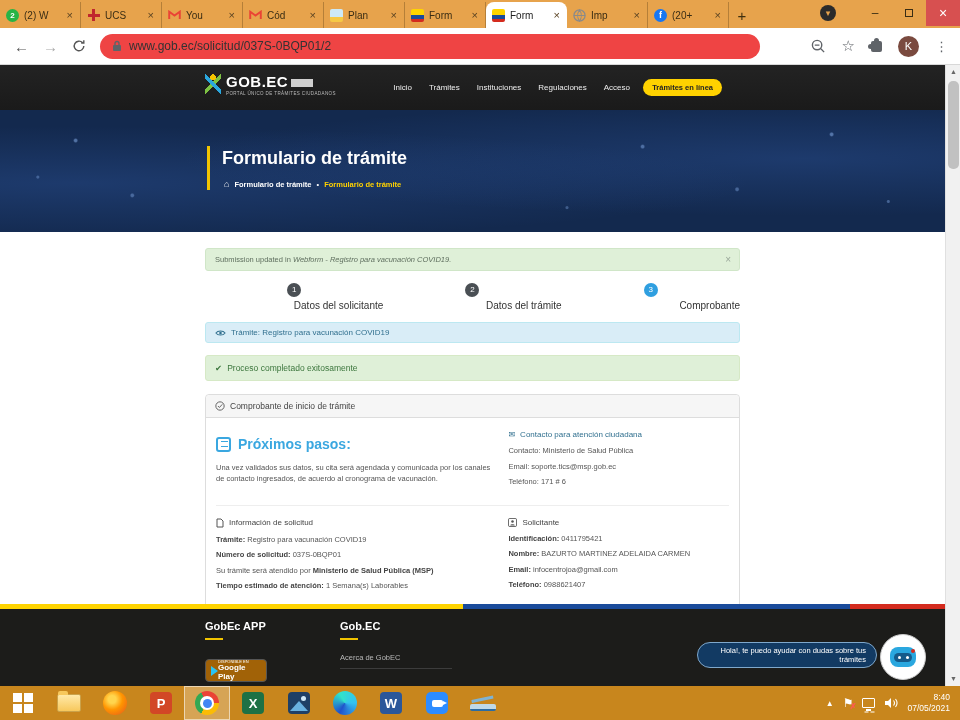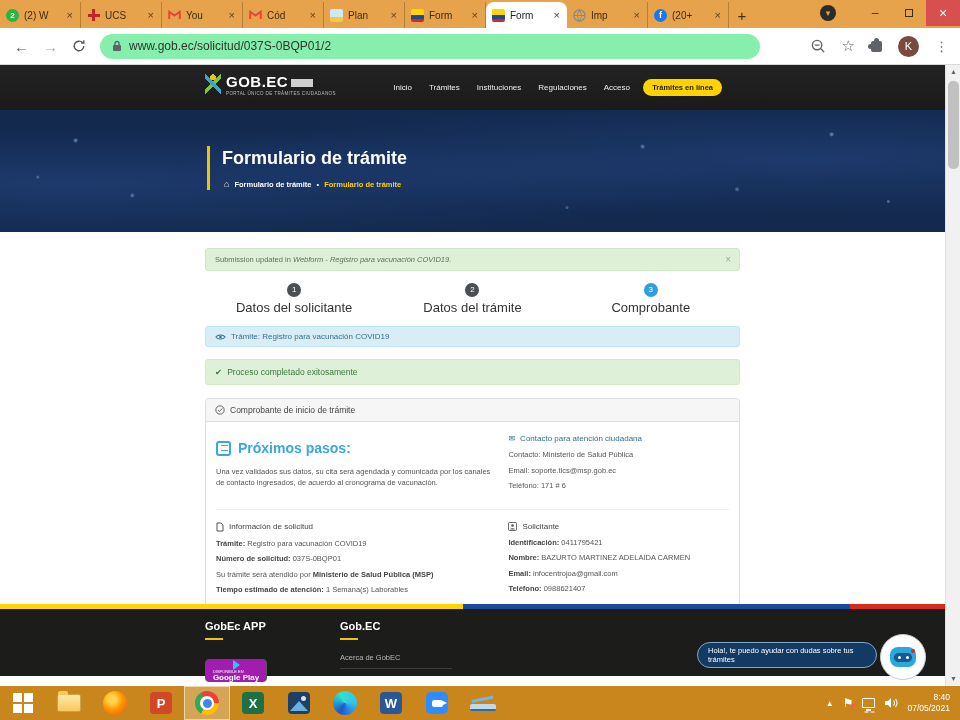--- a/index.html
+++ b/index.html
@@ -23,21 +23,21 @@
   .wincluster { position:absolute; right:0; top:0; height:26px; display:flex; align-items:center; }
   .theme-circle { width:16px; height:16px; border-radius:50%; background:#2b2b2b; color:#e7a34c; font-size:9px; display:flex; align-items:center; justify-content:center; margin-right:22px; }
   .winbtn { width:34px; height:26px; display:flex; align-items:center; justify-content:center; font-size:12px; color:#3a2d14; }
   .winbtn .maxbox { width:8px; height:8px; border:1px solid #3a2d14; }
   .winbtn.close { background:#d75050; color:#fff; font-size:14px; }
 
   
   .toolbar { position:absolute; left:0; top:28px; width:960px; height:37px; background:#fff; border-bottom:1px solid #d8d8d8; display:flex; align-items:center; }
   .navbtn { font-size:15px; color:#555; margin-left:14px; }
   .navbtn.fwd { color:#aaa; }
-  .urlbar { display:flex; align-items:center; gap:7px; margin-left:14px; width:660px; height:25px; border-radius:13px; background:#86efac; padding:0 12px; }
+  .urlbar { display:flex; align-items:center; gap:7px; margin-left:14px; width:660px; height:25px; border-radius:13px; background:#ef4444; padding:0 12px; }
   .urltext { font-size:12px; color:#333; }
   .tb-icons { display:flex; align-items:center; gap:16px; margin-left:auto; margin-right:12px; }
   .star { font-size:15px; color:#5f6368; }
   .puzzle { position:relative; width:11px; height:11px; background:#5f6368; border-radius:2px; }
   .puzzle::before, .puzzle::after { content:""; position:absolute; width:5px; height:5px; border-radius:50%; background:#5f6368; }
   .puzzle::before { top:-3px; left:3px; } .puzzle::after { left:-3px; top:3px; }
   .avatar { width:21px; height:21px; border-radius:50%; background:#7a4a3f; color:#fff; font-size:11px; display:flex; align-items:center; justify-content:center; }
   .dots { font-size:13px; color:#5f6368; }
 
   
@@ -78,21 +78,21 @@
   .content { position:absolute; left:205px; top:167px; width:535px; }
 
   .alert-sub { position:relative; margin-top:16px; background:#dff0d8; border:1px solid #d0e6c8; border-radius:3px; padding:6px 9px; font-size:7.5px; color:#5f6f5f; }
   .alert-sub .it { font-style:italic; }
   .alert-close { position:absolute; right:8px; top:5px; color:#9aa89a; font-size:10px; }
 
   .steps { display:flex; margin-top:12px; }
   .step { flex:1; text-align:center; }
   .step-circle { width:14px; height:14px; border-radius:50%; background:#4a4f54; color:#fff; font-size:8px; line-height:14px; margin:0 auto; }
   .step.active .step-circle { background:#2f9fe0; }
-  .step-label { font-size:13px; color:#333; margin-top:3px; }
+  .step-label { font-size:10px; color:#333; margin-top:3px;text-align:right; }
 
   .bar-info { margin-top:11px; background:#d9edf7; border:1px solid #bce8f1; border-radius:3px; padding:5px 9px; font-size:8px; color:#31708f; display:flex; align-items:center; gap:5px; }
   .bar-success { margin-top:12px; background:#dff0d8; border:1px solid #d6e9c6; border-radius:3px; padding:7px 9px; font-size:8.5px; color:#3c763d; display:flex; align-items:center; gap:5px; }
 
   .card { margin-top:13px; border:1px solid #ddd; border-radius:4px; background:#fff; }
   .card-header { background:#f6f6f6; border-bottom:1px solid #ddd; border-radius:4px 4px 0 0; padding:6px 9px; font-size:8.5px; color:#444; display:flex; align-items:center; gap:5px; }
   .card-body { position:relative; padding:12px 10px 14px; }
   .cols { display:flex; }
   .col-l { width:57%; padding-right:12px; }
   .col-r { width:43%; }
@@ -103,34 +103,34 @@
   .sect-title { display:flex; align-items:center; gap:5px; font-size:8px; color:#31708f; margin-bottom:7px; }
   .sect-title.dark { color:#444; }
   .kv { font-size:7.5px; color:#555; margin-bottom:6.5px; }
   .kv .lbl { font-weight:bold; color:#444; }
   .divider { border-top:1px solid #eee; margin:12px 0; }
 
   .dl-row { display:flex; justify-content:flex-end; margin-top:7px; }
   .dl-btn { display:flex; align-items:center; gap:5px; background:#53b7dc; border:1px solid #46a8cf; color:#fff; font-size:9.5px; padding:5px 11px; border-radius:4px; }
 
   
-  .sitefooter { position:absolute; left:0; top:539px; width:945px; height:72px; background:#1c1c1a;padding-left:44px; }
+  .sitefooter { position:absolute; left:0; top:539px; width:945px; height:82px; background:#1c1c1a;padding-left:44px; }
   .flagstripe { position:absolute; left:0; top:0; width:100%; height:5px; background:linear-gradient(90deg,#ffd400 0 49%,#1a4b9b 49% 90%,#d42b1e 90% 100%); }
   .fcols { position:absolute; left:205px; top:16px; display:flex; }
   .fcol { width:135px; }
   .fcol-title { color:#fff; font-size:11px; font-weight:bold; }
   .fdash { width:18px; height:2px; background:#f1c400; margin-top:6px; }
   .flink { margin-top:13px; font-size:7.5px; color:#b9b9b9; border-bottom:1px solid #3c3c3c; width:112px; padding-bottom:6px; }
-  .playbadge { position:absolute; left:205px; top:55px; width:62px; height:23px; background:#a21caf; border:1px solid #555; border-radius:4px; display:flex; align-items:center; gap:0; padding:0 5px;flex-direction:column; }
+  .playbadge { position:absolute; left:205px; top:55px; width:62px; height:23px; background:#a16207; border:1px solid #555; border-radius:4px; display:flex; align-items:center; gap:0; padding:0 5px; }
   .playtri { width:0; height:0; border-left:7px solid #29c5f6; border-top:5px solid transparent; border-bottom:5px solid transparent; }
   .playtxt { color:#fff; line-height:1.1; }
   .playtxt .s1 { font-size:4px; display:block; }
   .playtxt .s2 { font-size:8px; font-weight:bold; display:block; }
 
-  .chatpill { position:absolute; left:697px; top:38px; width:180px; height:26px; background:#123a63; border:1px solid #7fa8cc; border-radius:13px; color:#fff; font-size:7.5px; display:flex; align-items:center; justify-content:center; text-align:left; padding:0 10px; }
+  .chatpill { position:absolute; left:697px; top:38px; width:180px; height:26px; background:#123a63; border:1px solid #7fa8cc; border-radius:13px; color:#fff; font-size:7.5px; display:flex; align-items:center; justify-content:center; text-align:right; padding:0 10px; }
   .robot { position:absolute; left:880px; top:30px; width:46px; height:46px; background:#fff; border-radius:50%; border:1px solid #ccc; display:flex; align-items:center; justify-content:center; }
   .robothead { position:relative; width:26px; height:20px; background:#2aa7df; border-radius:8px; }
   .robothead::before { content:""; position:absolute; left:4px; top:6px; width:18px; height:9px; background:#155a8a; border-radius:5px; }
   .robothead::after { content:""; position:absolute; left:8px; top:9px; width:3px; height:3px; border-radius:50%; background:#fff; box-shadow:8px 0 0 #fff; }
   .robotdot { position:absolute; top:2px; left:21px; width:4px; height:4px; background:#d42b1e; border-radius:50%; }
 
   
   .scroll { position:absolute; right:0; top:0; width:15px; height:621px; background:#f1f1f1; border-left:1px solid #e0e0e0; }
   .scroll .arr { position:absolute; left:0; width:15px; height:14px; color:#666; font-size:7px; text-align:center; line-height:14px; }
   .scroll .arr.down { bottom:0; }

